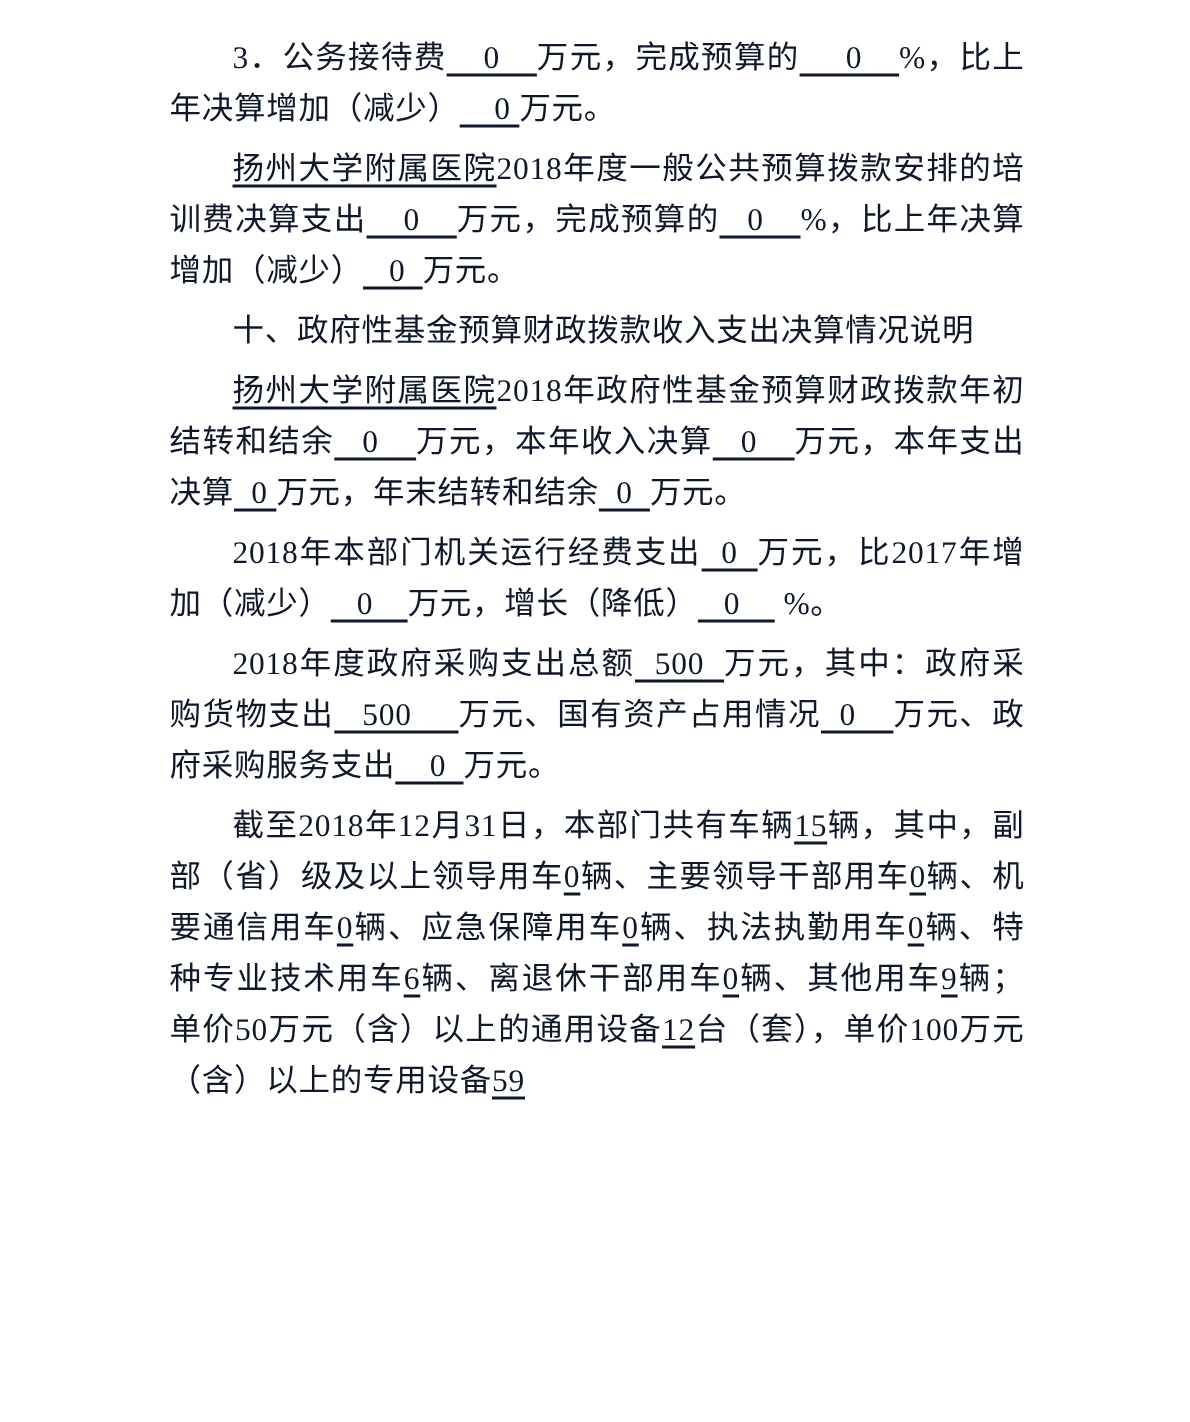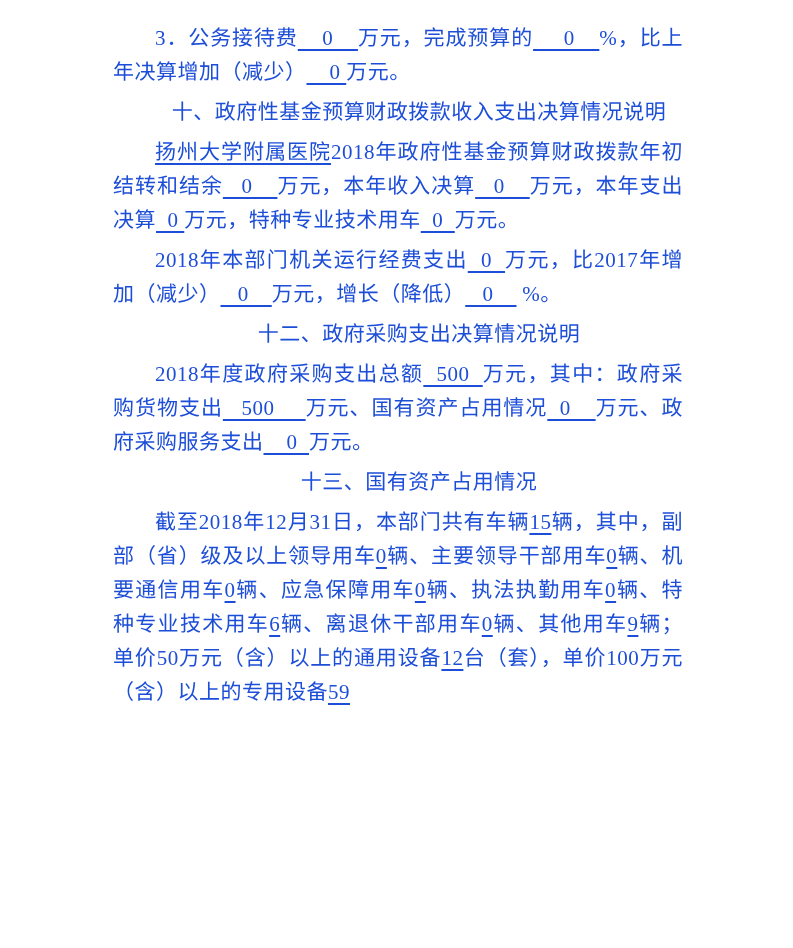--- a/index.html
+++ b/index.html
@@ -24,40 +24,39 @@
     margin: 0 0 6px 0;
     line-height: 34px;
     text-indent: 2em;
     text-align: justify;
     letter-spacing: 0.5px;
   }
   .heading {
     margin: 0 0 6px 0;
     line-height: 34px;
     text-indent: 2em;
-    text-align: center;
+    text-align: left;
     letter-spacing: 0.5px;
   }
   .run {
     white-space: pre-wrap;
   }
   .u {
     white-space: pre-wrap;
     text-decoration: underline;
     text-decoration-thickness: 1.5px;
     text-underline-offset: 4px;
   }
 </style>
 </head>
 <body>
 
-<div class="page" style="color: #1d4ed8; background: rgb(255, 255, 255);">
+<div class="page" style="color: #0f172a; background: rgb(255, 255, 255);">
   <div id="doc">
       <p class="para"><span class="run">3．公务接待费</span><span class="u">    0    </span><span class="run">万元，完成预算的</span><span class="u">     0    </span><span class="run">%，比上年决算增加（减少）</span><span class="u">    0 </span><span class="run">万元。</span></p>
+      <p class="para"><span class="u">扬州大学附属医院</span><span class="run">2018年度一般公共预算拨款安排的培训费决算支出</span><span class="u">    0    </span><span class="run">万元，完成预算的</span><span class="u">   0    </span><span class="run">%，比上年决算增加（减少）</span><span class="u">   0  </span><span class="run">万元。</span></p>
       <p class="heading"><span class="run">十、政府性基金预算财政拨款收入支出决算情况说明</span></p>
-      <p class="para"><span class="u">扬州大学附属医院</span><span class="run">2018年政府性基金预算财政拨款年初结转和结余</span><span class="u">   0    </span><span class="run">万元，本年收入决算</span><span class="u">   0    </span><span class="run">万元，本年支出决算</span><span class="u">  0 </span><span class="run">万元，特种专业技术用车</span><span class="u">  0  </span><span class="run">万元。</span></p>
+      <p class="para"><span class="u">扬州大学附属医院</span><span class="run">2018年政府性基金预算财政拨款年初结转和结余</span><span class="u">   0    </span><span class="run">万元，本年收入决算</span><span class="u">   0    </span><span class="run">万元，本年支出决算</span><span class="u">  0 </span><span class="run">万元，年末结转和结余</span><span class="u">  0  </span><span class="run">万元。</span></p>
       <p class="para"><span class="run">2018年本部门机关运行经费支出</span><span class="u">  0  </span><span class="run">万元，比2017年增加（减少）</span><span class="u">   0    </span><span class="run">万元，增长（降低）</span><span class="u">   0    </span><span class="run"> %。</span></p>
-      <p class="heading"><span class="run">十二、政府采购支出决算情况说明</span></p>
       <p class="para"><span class="run">2018年度政府采购支出总额</span><span class="u">  500  </span><span class="run">万元，其中：政府采购货物支出</span><span class="u">   500     </span><span class="run">万元、国有资产占用情况</span><span class="u">  0    </span><span class="run">万元、政府采购服务支出</span><span class="u">    0  </span><span class="run">万元。</span></p>
-      <p class="heading"><span class="run">十三、国有资产占用情况</span></p>
       <p class="para"><span class="run">截至2018年12月31日，本部门共有车辆</span><span class="u">15</span><span class="run">辆，其中，副部（省）级及以上领导用车</span><span class="u">0</span><span class="run">辆、主要领导干部用车</span><span class="u">0</span><span class="run">辆、机要通信用车</span><span class="u">0</span><span class="run">辆、应急保障用车</span><span class="u">0</span><span class="run">辆、执法执勤用车</span><span class="u">0</span><span class="run">辆、特种专业技术用车</span><span class="u">6</span><span class="run">辆、离退休干部用车</span><span class="u">0</span><span class="run">辆、其他用车</span><span class="u">9</span><span class="run">辆；单价50万元（含）以上的通用设备</span><span class="u">12</span><span class="run">台（套），单价100万元（含）以上的专用设备</span><span class="u">59</span></p>
     </div>
 </div>
 
 </body></html>

